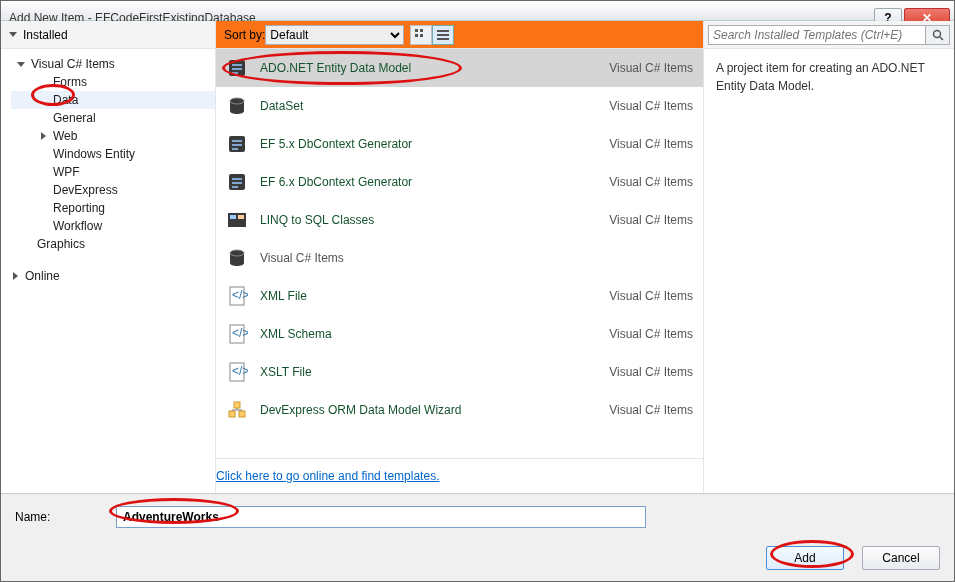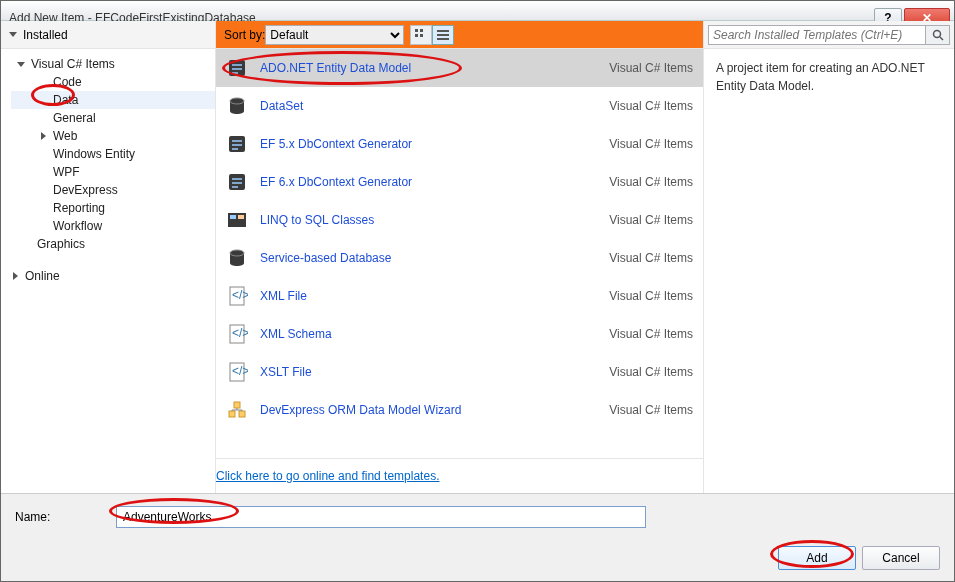--- a/index.html
+++ b/index.html
@@ -22,35 +22,35 @@
   .tree-item.sel { background:rgba(120,170,230,.15);}
   .midcol { flex:1; display:flex; flex-direction:column; border-right:1px solid #e5e5e5; min-width:0;}
   .midhead { height:28px; display:flex; align-items:center; padding:0 8px; background:#f97316; border-bottom:1px solid #e5e5e5; }
   .midhead select { height:20px; width:139px; border:1px solid #abadb3; }
   .viewbtn { width:22px; height:20px; border:1px solid #bcc0c7; background:#eef1f4; display:flex; align-items:center; justify-content:center; }
   .viewbtn.active { background:#dcebfb; border-color:#7aa; }
   .list { flex:1; overflow-y:scroll; }
   .row { height:38px; display:flex; align-items:center; padding:0 10px 0 8px; border-bottom:0; gap:10px; cursor:default;}
   .row.sel { background:#d5d5d5; }
   .ico { width:26px; height:26px; display:flex; align-items:center; justify-content:center; }
-  .row .lbl { flex:1; color:#1d4ed8;}
+  .row .lbl { flex:1; color:#14532d;}
   .row .cat { color:#555; }
   .midfoot { padding:10px 0; text-align:left; border-top:1px solid #e5e5e5;}
   .midfoot a { color:#0066cc; text-decoration:underline; cursor:pointer;}
   .rightcol { width:250px; display:flex; flex-direction:column;}
   .righthead { height:28px; display:flex; align-items:center; padding:0 4px; background:#f4f4f4; border-bottom:1px solid #e5e5e5;}
   .searchbox { flex:1; height:20px; border:1px solid #abadb3; padding:0 4px; color:#888; font-style:italic; background:#fff;}
   .magbtn { width:24px; height:20px; border:1px solid #abadb3; border-left:none; display:flex; align-items:center; justify-content:center; background:#eef1f4;}
   .desc { padding:10px 12px; color:#333; line-height:1.5;}
   .desc .typeline { margin-bottom:6px;}
   .footer { height:80px; border-top:1px solid #ccc; background:#f0f0f0; padding:12px 14px 0 14px; }
   .namerow { display:flex; align-items:center; gap:1px; }
   .namerow label { width:100px; }
-  .namerow input { flex:0 0 530px; height:22px; border:1px solid #7a9fcd; padding:0 6px; background:#fff; }
-  .btnrow { display:flex; justify-content:flex-end; gap:6px; margin-top:18px;}
+  .namerow input { flex:0 0 530px; height:22px; border:1px solid #7a9fcd; padding:0 6px; background:#fff;font-weight:bold; }
+  .btnrow { display:flex; justify-content:flex-end; gap:18px; margin-top:18px;}
   .btn { min-width:78px; height:24px; border:1px solid #aab; background:linear-gradient(#fdfdfd,#e9ecef); border-radius:2px; cursor:default;}
   .btn.primary { border-color:#4a90d9; background:linear-gradient(#f5faff,#dcebfb);}
   .circle { position:absolute; border:3px solid #d11; border-radius:50%; pointer-events:none;}
   svg { display:block; }
 </style>
 </head>
 <body>
 
 <div class="titlebar">
   <span class="title">Add New Item - EFCodeFirstExistingDatabase</span>
@@ -66,21 +66,21 @@
     <div class="lefthead">
       <span class="tri"></span>
       <span>Installed</span>
     </div>
     <div class="tree" style="position:relative;">
       <div class="tree-item">
         <span class="tri"></span>
         <span>Visual C# Items</span>
       </div>
       <div class="tree-item l3">
-          <span>Code</span>
+          <span>Forms</span>
         </div>
       <div class="tree-item l3 sel">
           <span>Data</span>
         </div>
       <div class="tree-item l3">
           <span>General</span>
         </div>
       <div class="tree-item l3" style="padding-left:30px;">
           <span class="tri right"></span>
           <span>Web</span>
@@ -190,21 +190,20 @@
           <span class="cat">Visual C# Items</span>
         </div>
         <div class="row">
           <span class="ico">
             <svg width="22" height="22">
               <ellipse cx="11" cy="6" rx="7" ry="3" fill="#3a3a3a"></ellipse>
               <path d="M4 6v10c0 1.7 3.1 3 7 3s7-1.3 7-3V6" fill="#3a3a3a"></path>
               <ellipse cx="11" cy="6" rx="7" ry="3" fill="none" stroke="#888"></ellipse>
             </svg>
           </span>
-          <span class="lbl">Service-based Database</span>
           <span class="cat">Visual C# Items</span>
         </div>
         <div class="row">
           <span class="ico">
             <svg width="22" height="22">
               <rect x="4" y="2" width="14" height="18" fill="#fff" stroke="#888"></rect>
               <text x="6" y="14" font-size="7" fill="#37a">&lt;/&gt;</text>
             </svg>
           </span>
           <span class="lbl">XML File</span>

